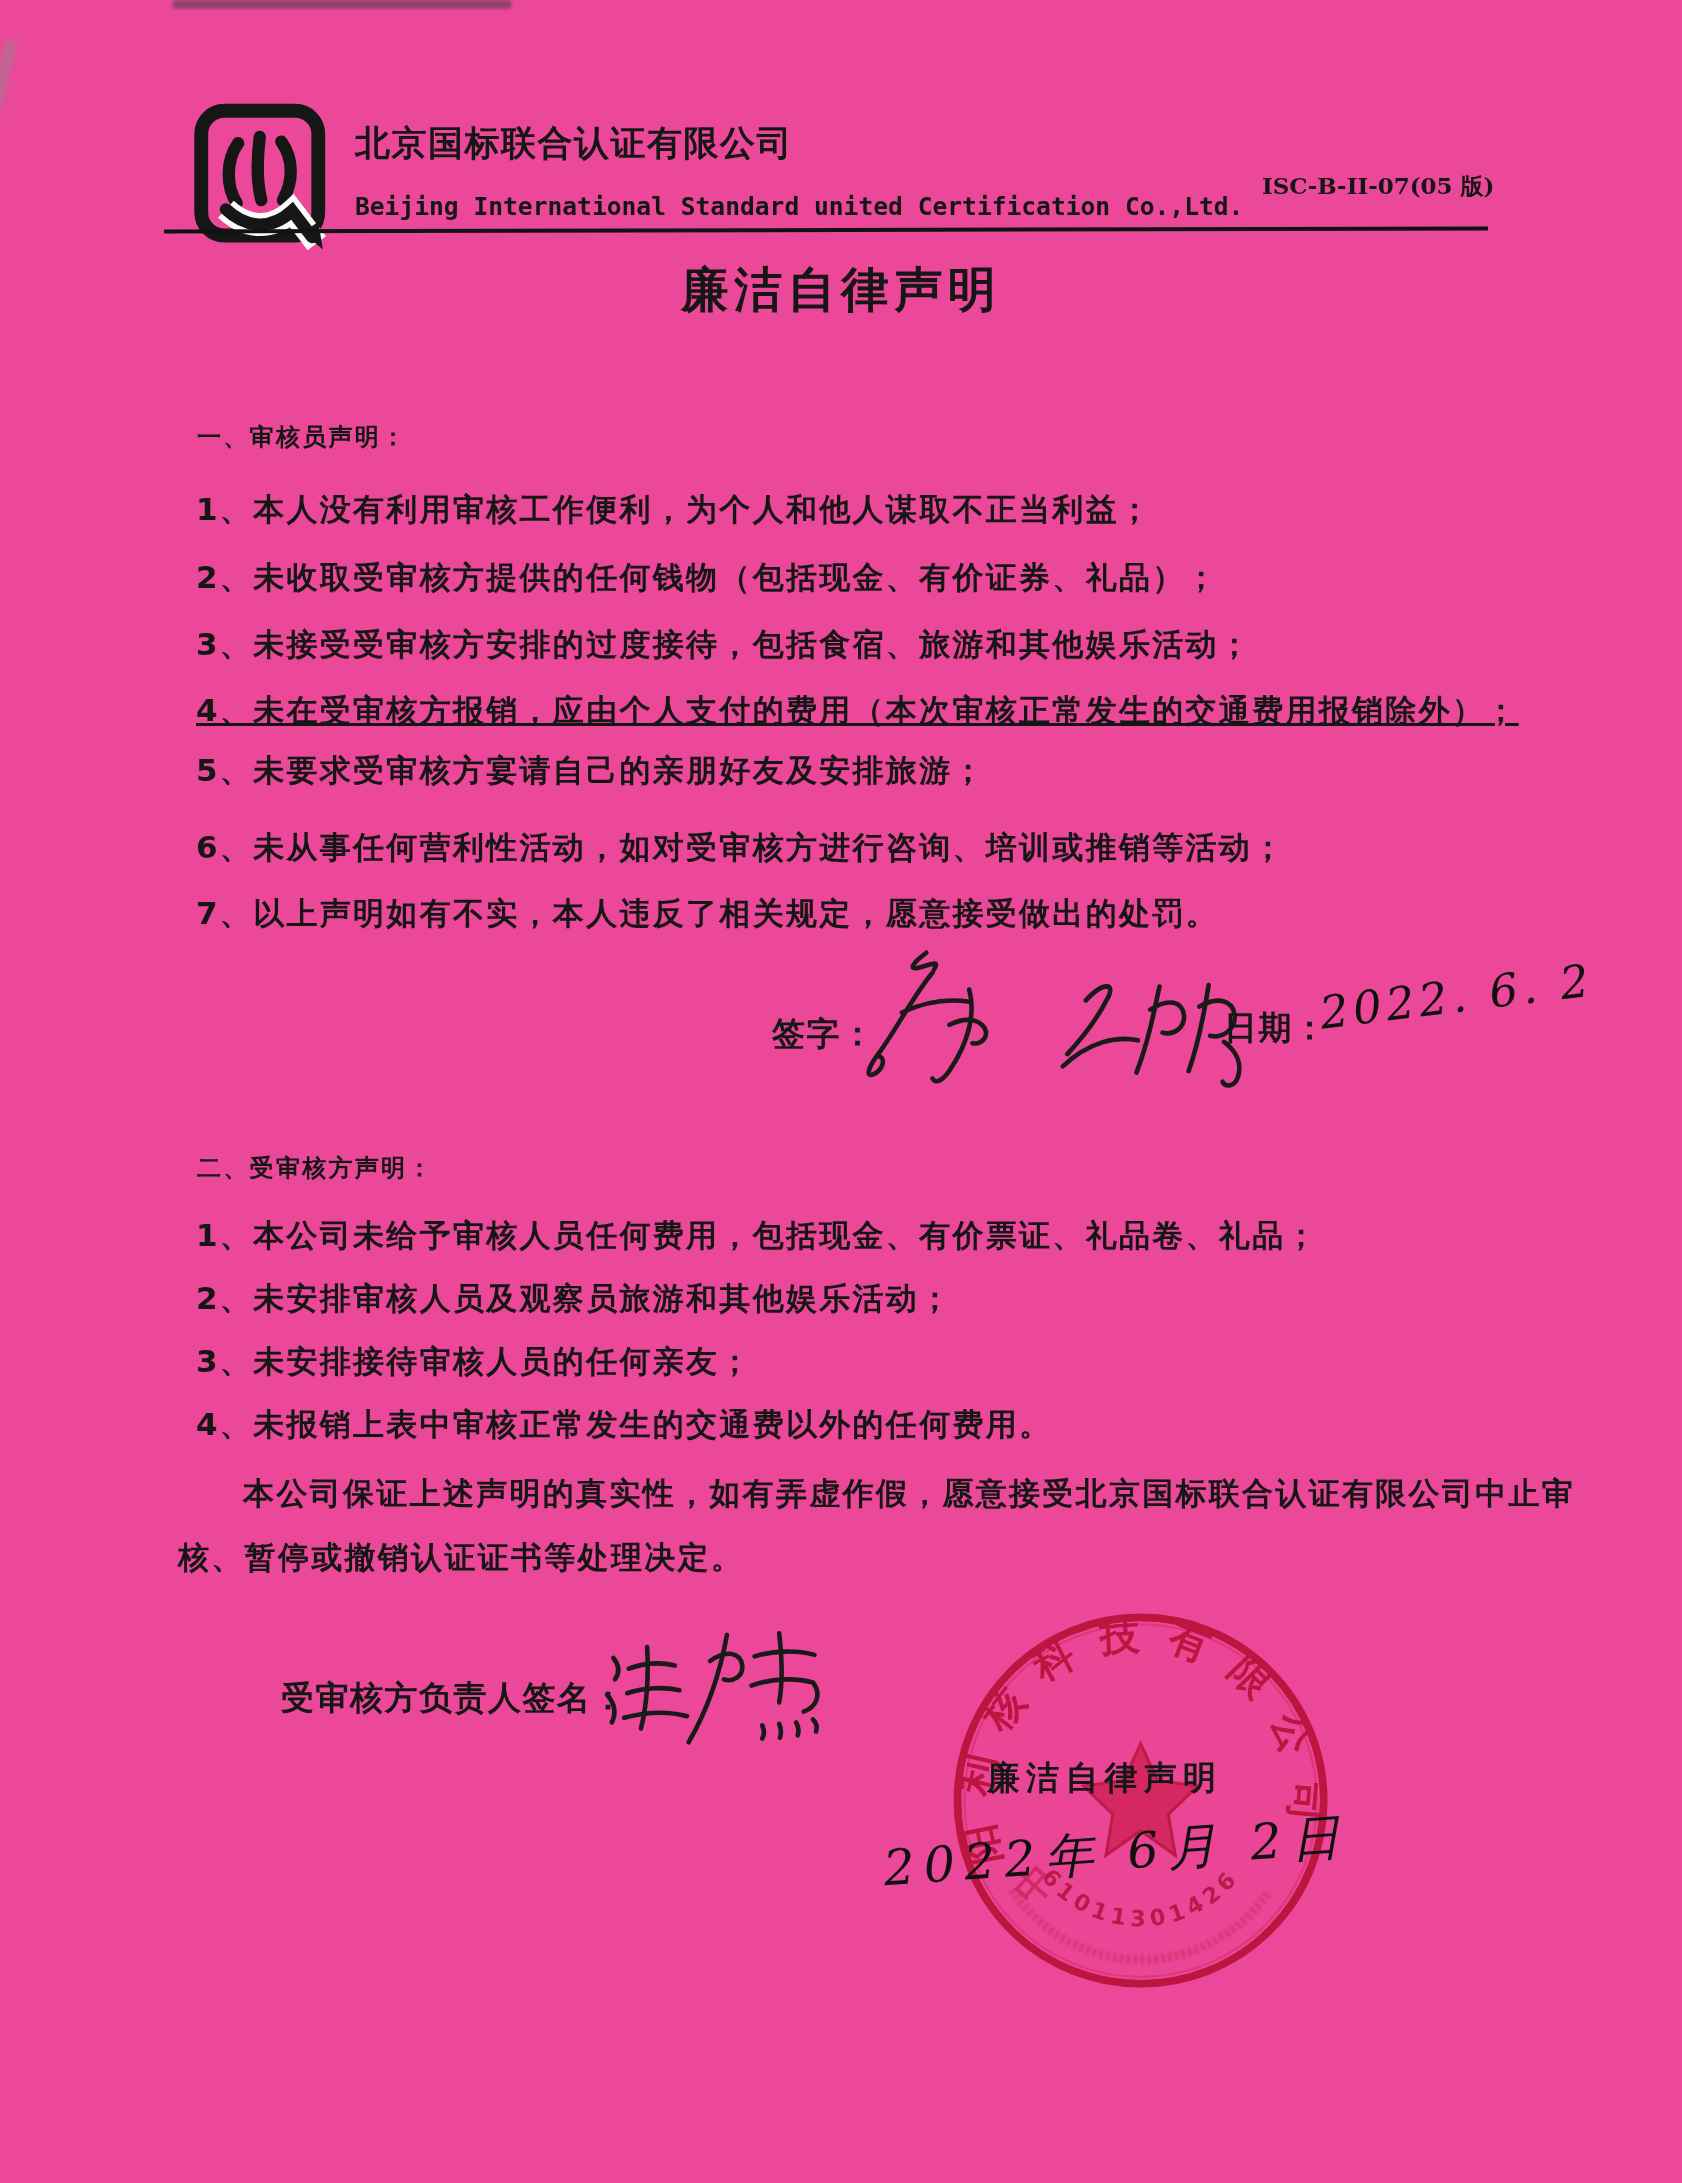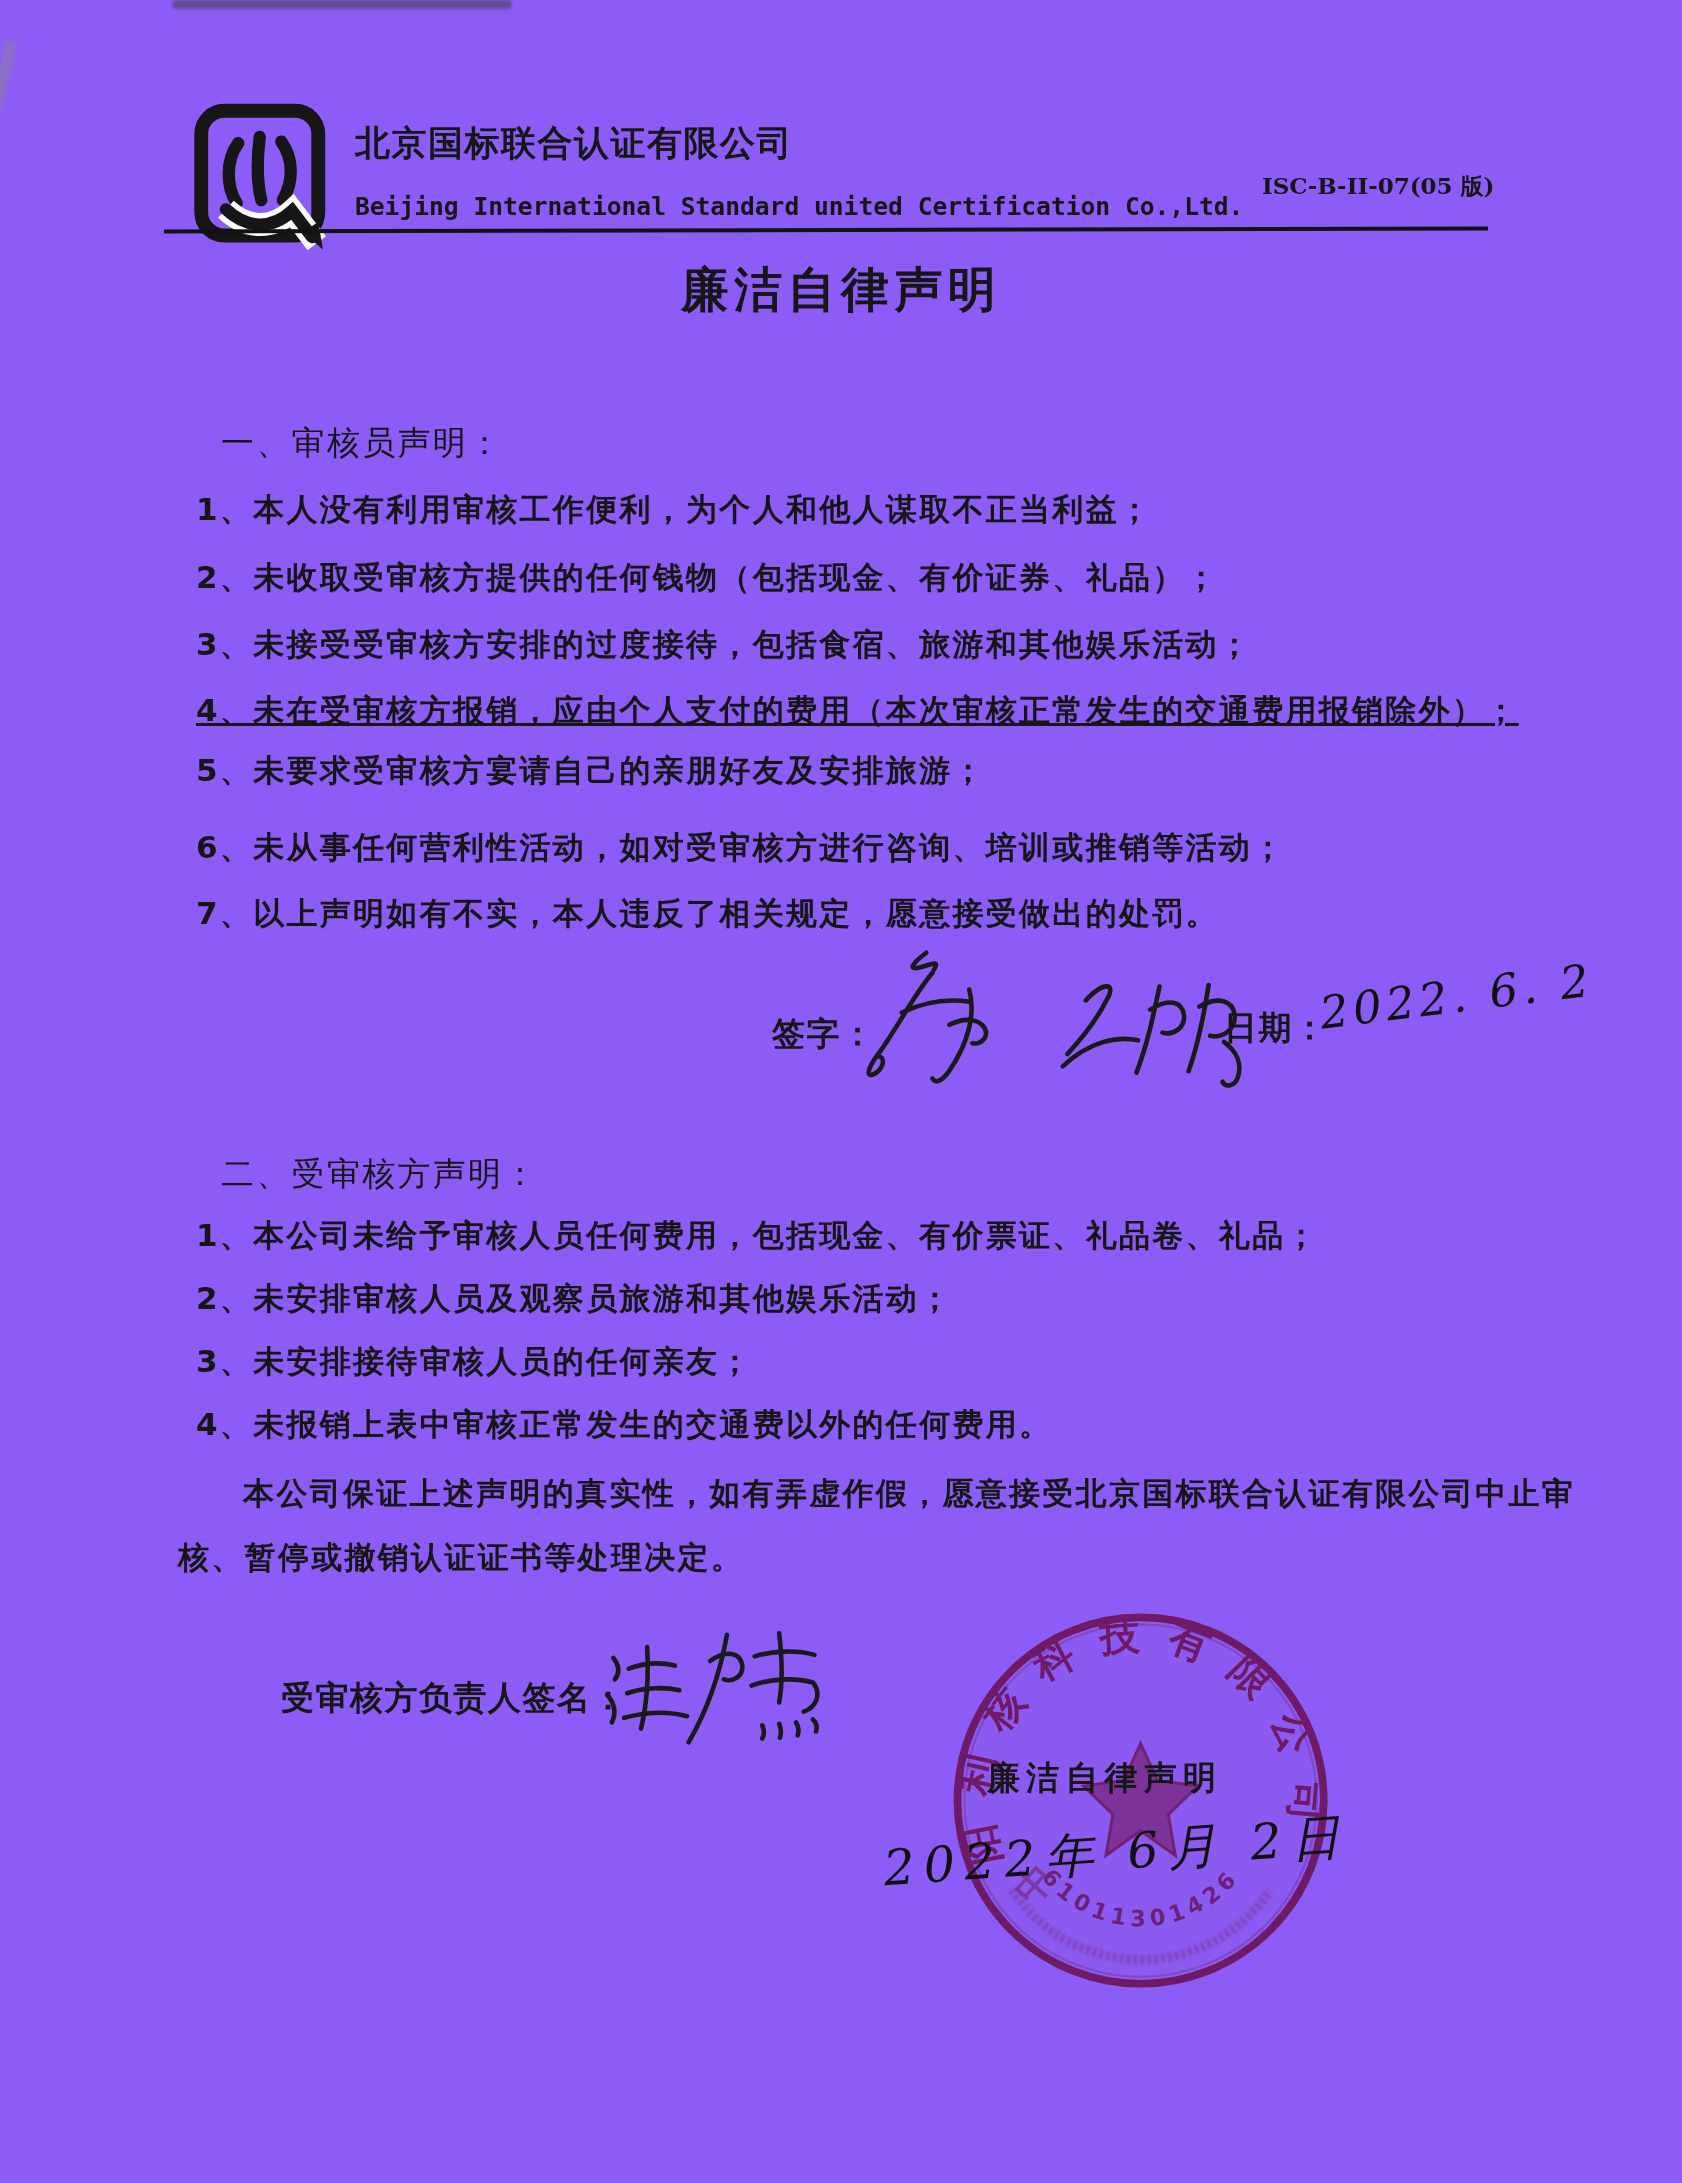--- a/index.html
+++ b/index.html
@@ -1,23 +1,23 @@
 <!DOCTYPE html>
 <html style="font-size:12.3px"><head>
 <meta charset="utf-8">
 <style>
   html,body{margin:0;padding:0;background:#9a9a9a;}
   .page{
     position:relative;width:1682px;height:2183px;margin:0 auto;
-    background:#8b5cf6;overflow:hidden;
+    background:#ec4899;overflow:hidden;
     font-family:"DejaVu Sans",sans-serif;color:#161616;
   }
   .abs{position:absolute;white-space:nowrap;}
   .body-line{font-size:31px;font-weight:600;letter-spacing:2.3px;}
-  .heading{font-size:33px;font-weight:400;letter-spacing:2.3px;margin-left:24px;}
+  .heading{font-size:24px;font-weight:700;letter-spacing:2.3px;}
   .doc-title{left:0;top:258px;width:100%;text-align:center;
     font-size:48px;font-weight:800;letter-spacing:5.4px;}
   .company-cn{left:355px;top:120px;font-size:35px;font-weight:700;letter-spacing:1.5px;}
   .company-en{left:355px;top:192px;font-size:24.6px;font-weight:700;
     font-family:"DejaVu Sans Mono",monospace;letter-spacing:0;}
   .doc-code{left:1262px;top:171px;font-size:23px;font-weight:700;
     font-family:"DejaVu Serif",serif;}
   .header-rule{left:164px;top:228px;width:1324px;height:3.8px;background:#121212;
     transform:rotate(-0.12deg);}
   .label-bold{font-size:33px;font-weight:700;letter-spacing:1.5px;}

